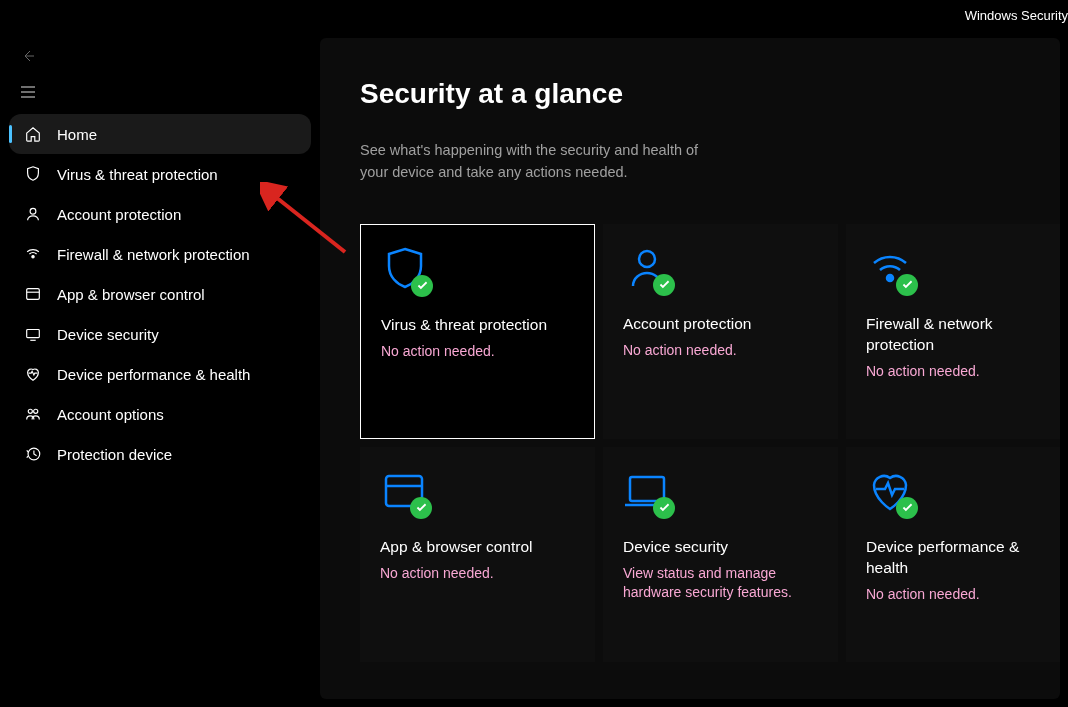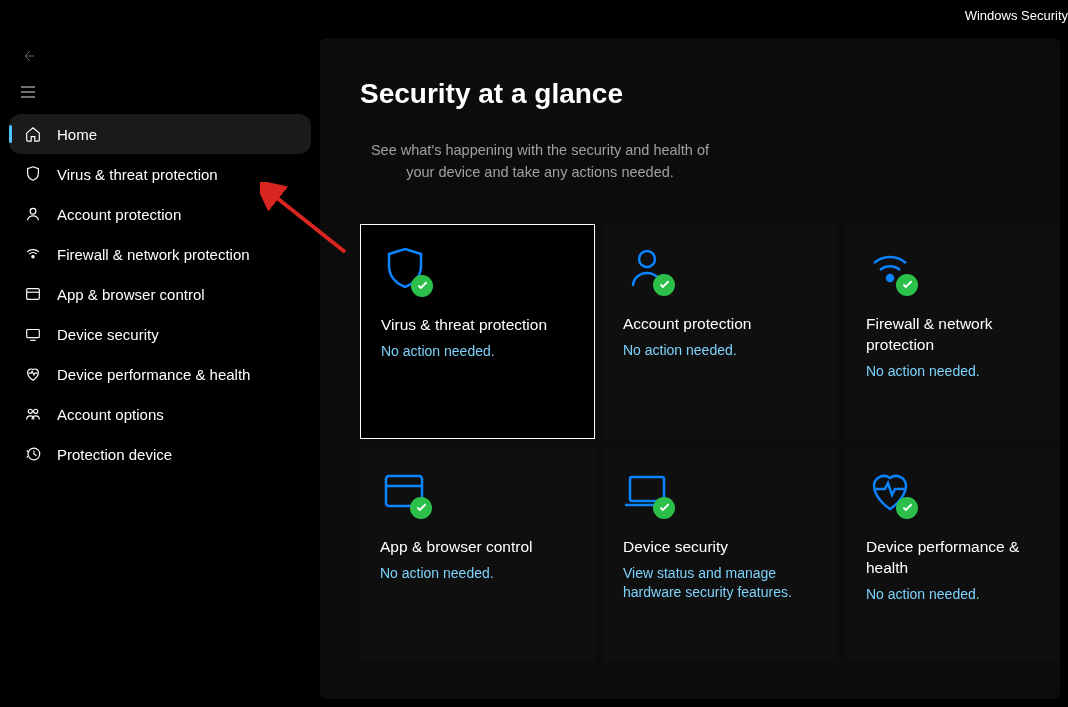--- a/index.html
+++ b/index.html
@@ -98,21 +98,20 @@
       font-size: 28px;
       font-weight: 600;
       margin-bottom: 29px;
     }
     .page-subtitle {
       font-size: 14.5px;
       color: #a0a0a0;
       line-height: 1.55;
       max-width: 360px;
       margin-bottom: 40px;
-      text-align: center;
     }
     .tiles {
       display: grid;
       grid-template-columns: repeat(3, 235px);
       gap: 8px;
     }
     .tile {
       background: #0f0f0f;
       padding: 20px;
       height: 215px;
@@ -149,21 +148,21 @@
       height: 13px;
     }
     .tile-title {
       font-size: 15.5px;
       font-weight: 400;
       line-height: 1.35;
       margin-bottom: 6px;
     }
     .tile-status {
       font-size: 14px;
-      color: #7dd3fc;
+      color: #f9a8d4;
       line-height: 1.4;
     }
     .annotation-arrow {
       position: absolute;
       left: 260px;
       top: 182px;
       pointer-events: none;
     }
   </style>
 </head>

